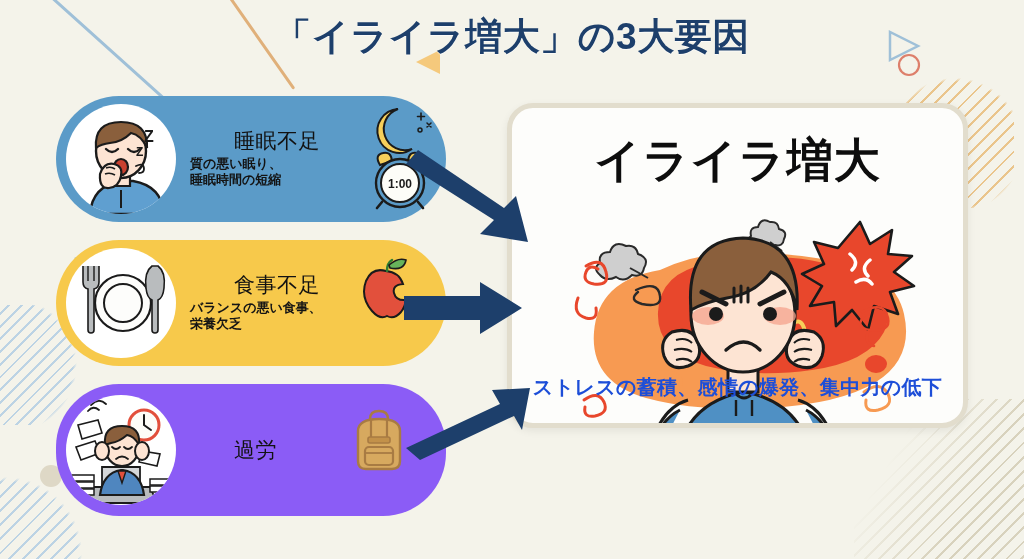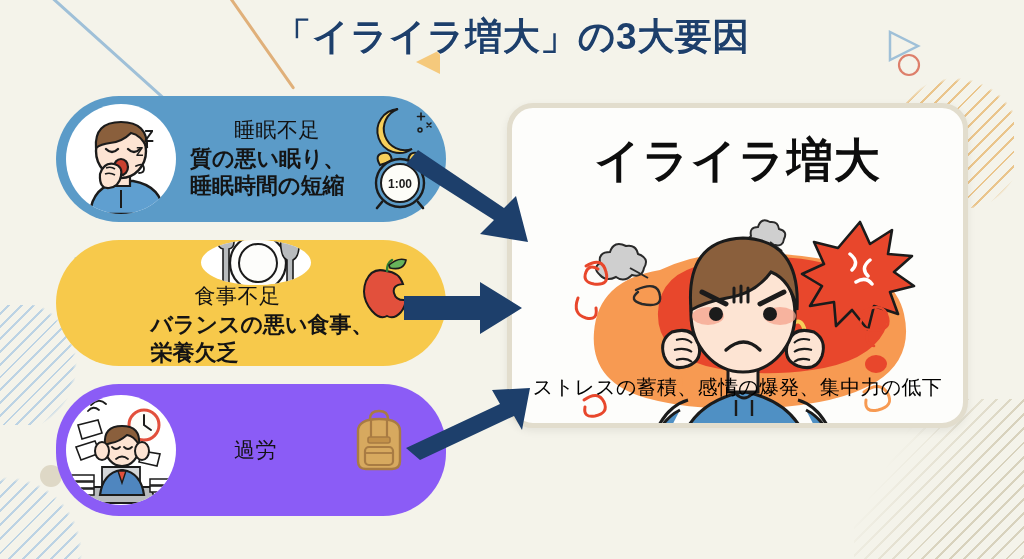--- a/index.html
+++ b/index.html
@@ -72,21 +72,21 @@
     position: relative;
     height: 126px;
     border-radius: 63px;
     display: flex;
     align-items: center;
     margin-bottom: 18px;
     padding-left: 8px;
   }
   .card.sleep { background: #5b9bc8; }
   .card.food  { background: #f5c council; }
-  .card.food  { background: #f6c council; flex-direction: column; }
+  .card.food  { background: #f6c council; }
   .card.food  { background: #f7c94b; }
   .card.work  { background: #8b5cf6; height: 132px; }
 
   .avatar {
     width: 110px; height: 110px;
     min-width: 110px;
     border-radius: 50%;
     background: #ffffff;
     margin-left: 2px;
     position: relative;
@@ -96,21 +96,21 @@
   .card-text { margin-left: 14px; position: relative; z-index: 3; }
   .card-title {
     font-size: 21px;
     font-weight: 400;
     color: #121212;
     line-height: 1.05;
     letter-spacing: 0.5px;
     margin-left: 44px;
   }
   .card-sub {
-    font-size: 22px;
+    font-size: 13px;
     font-weight: 700;
     color: #141414;
     line-height: 1.24;
     margin-top: 4px;
     white-space: pre-line;
   }
   .card-icons {
     position: absolute;
     right: 8px; top: 50%;
     transform: translateY(-50%);
@@ -142,22 +142,22 @@
   .result-illu {
     position: absolute;
     left: 18px; top: 96px;
     width: 425px; height: 268px;
   }
   .result-caption {
     position: absolute;
     bottom: 22px; left: 0; width: 100%;
     text-align: center;
     font-size: 20px;
-    font-weight: 400;
-    color: #000000;
+    font-weight: 700;
+    color: #1d4ed8;
     letter-spacing: 0.3px;
   }
 </style>
 </head>
 <body>
 
 <div class="diag-line" style="left:-6px; top:34px; width:200px; height:3px; transform:rotate(42deg); background:#9fc0d8;"></div>
 <div class="diag-line" style="left:176px; top:26px; width:150px; height:3px; transform:rotate(55deg); background:#e0b07a;"></div>
 
 <svg class="bg-deco" style="left:72px; top:255px; width:44px; height:40px;" viewBox="0 0 44 40">

